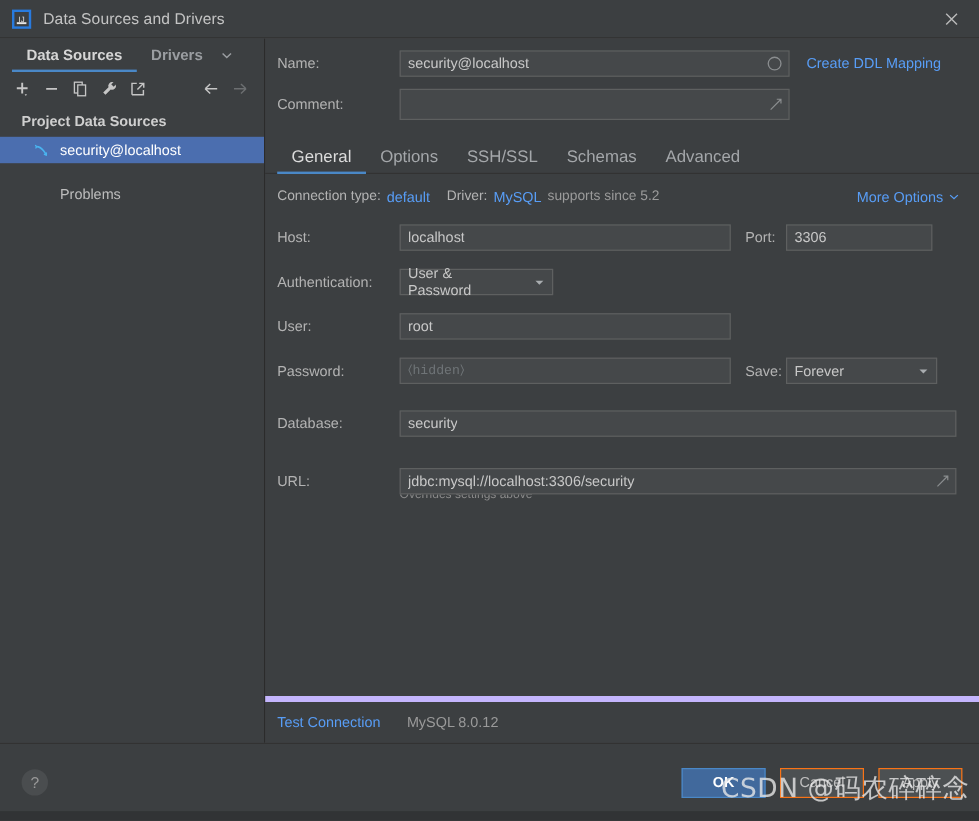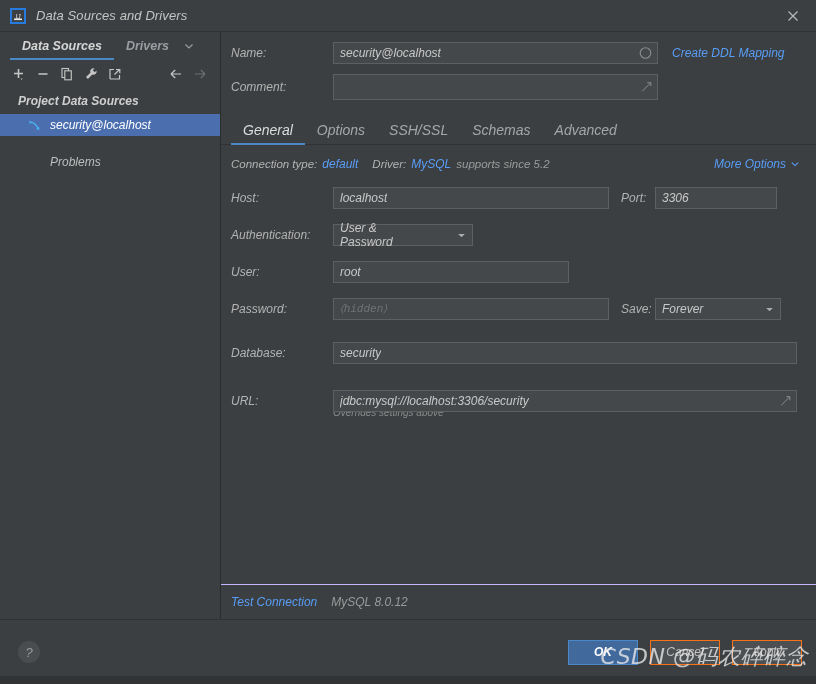--- a/index.html
+++ b/index.html
@@ -18,21 +18,20 @@
   }
 
   .dialog {
     position: relative;
     width: 816px;
     height: 684px;
     background: #a3a3a3;
     display: flex;
     flex-direction: column;
     box-sizing: border-box;
-    font-style: italic;
   }
 
   
   .titlebar {
     height: 31px;
     min-height: 31px;
     background: #3c3f41;
     display: flex;
     align-items: center;
     padding: 0 0 0 10px;
@@ -270,59 +269,59 @@
   .conn-line .muted { color: #9b9b9b; margin-left: 5px; }
   .conn-line .spacer { flex: 1; }
   .more-options { display: flex; align-items: center; gap: 4px; }
 
   
   .fields-area { padding: 0 16px 0 10px; margin-top: 16px; }
   .frow { display: flex; align-items: center; margin-bottom: 15px; }
   .f-host { width: 276px; }
   .f-port { width: 122px; }
   .port-label { width: 34px; min-width: 34px; text-align: left; font-size: 12px; color: #b3b3b3; margin-left: 12px;}
-  .f-user { width: 236px; }
+  .f-user { width: 276px; }
   .f-pass { width: 276px; }
   .save-label { width: 34px; min-width: 34px; font-size: 12px; color: #b3b3b3; margin-left: 12px;}
   .f-db { width: 464px; }
   .f-url { width: 464px; }
 
   .combo {
     background: #45484a;
     border: 1px solid #5e6060;
     height: 22px;
     box-sizing: border-box;
     display: flex;
     align-items: center;
     justify-content: space-between;
     padding: 0 5px 0 6px;
     font-size: 12px;
     color: #c8c8c8;
     cursor: default;
   }
-  .combo-auth { width: 140px; gap: 22px; }
+  .combo-auth { width: 128px; gap: 22px; }
   .combo-save { width: 126px; }
   .combo .arrow { margin-left: 8px; display:flex; align-items:center;}
 
   .hint {
     font-size: 10px;
     color: #8b8b8b;
     margin-left: 102px;
     margin-top: -9px;
     margin-bottom: 12px;
   }
 
   .rp-spacer { flex: 1; }
 
   .rp-footer {
-    border-top: 1px solid #c4b5fd;
+    border-top: 5px solid #c4b5fd;
     padding: 10px 16px 10px 10px;
     display: flex;
     align-items: center;
-    gap: 14px;
+    gap: 22px;
     text-align: right;
   }
   .rp-footer .version { font-size: 12px; color: #9a9a9a; }
 
   
   .bottom-bar {
     height: 64px;
     min-height: 64px;
     background: #3c3f41;
     border-top: 1px solid #323232;

